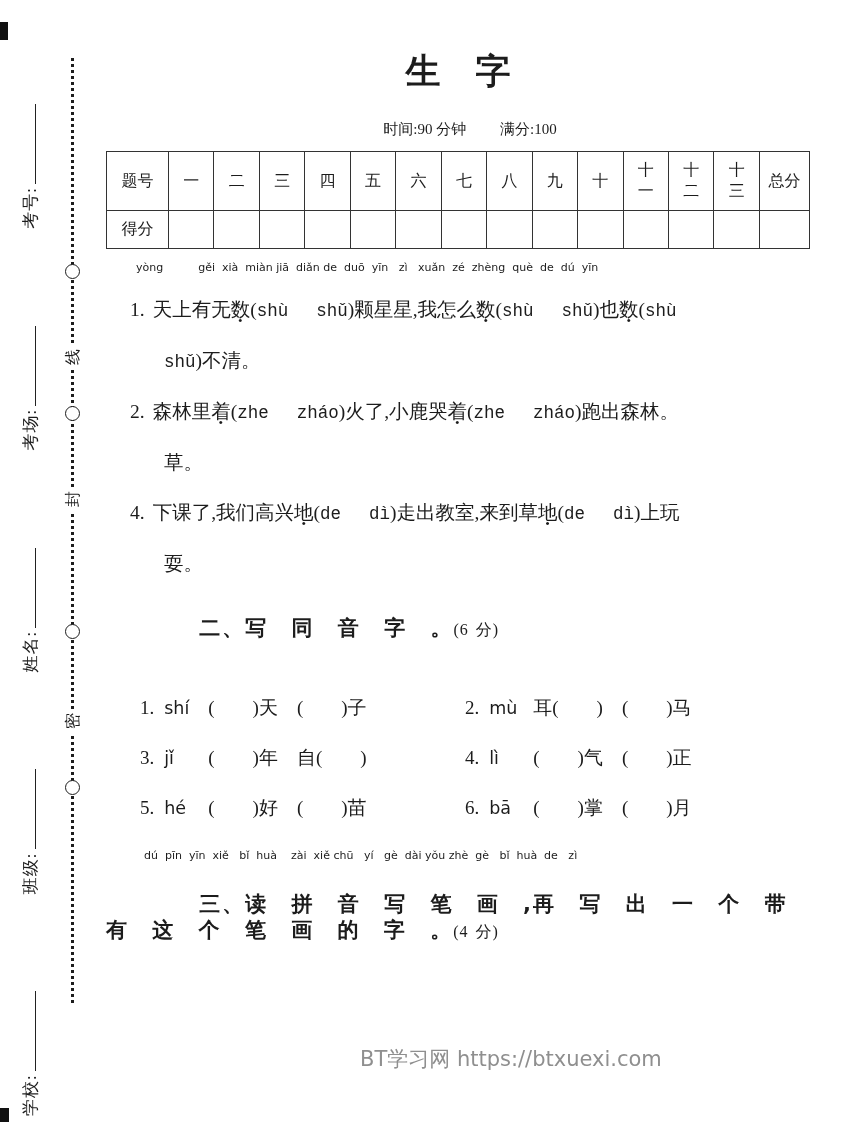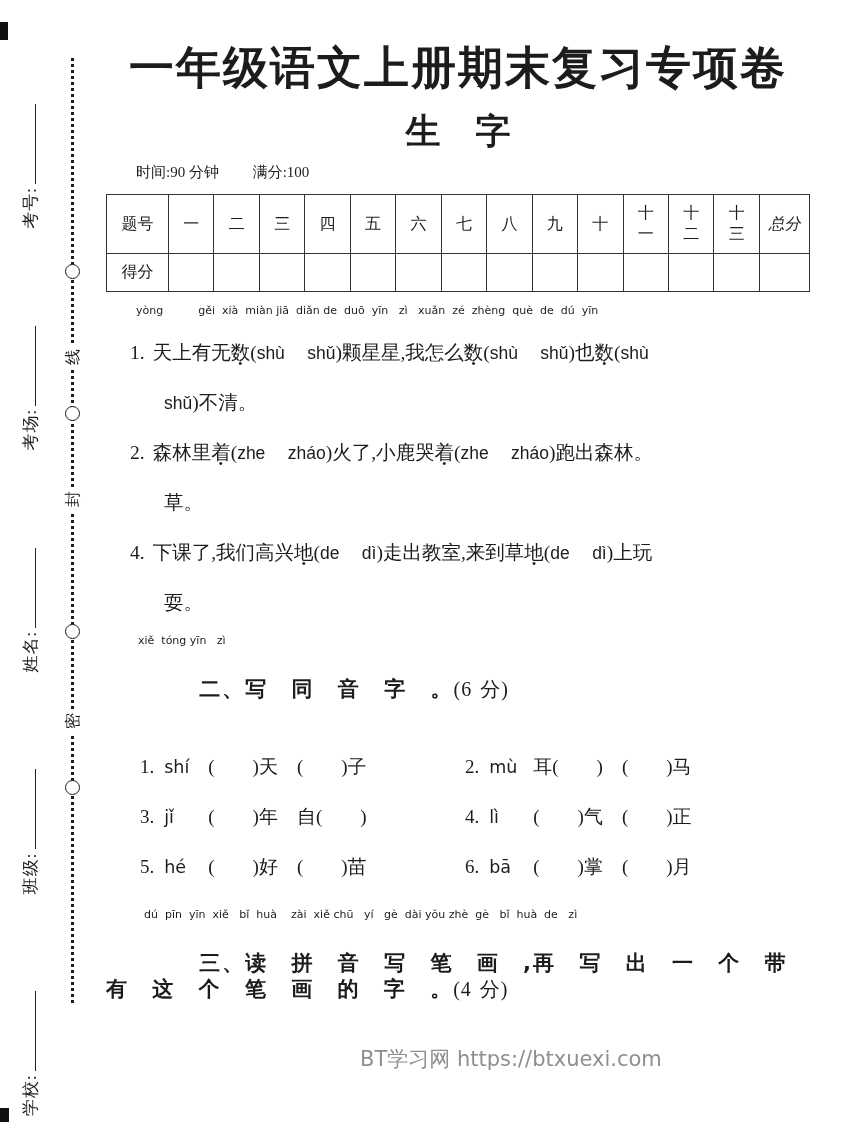--- a/index.html
+++ b/index.html
@@ -20,46 +20,46 @@
   .seal-char { position:absolute; left:61px; width:24px; height:26px; background:#fff; text-align:center;
                font-size:16px; line-height:26px; transform:rotate(-90deg); }
 
   .artifact { position:absolute; background:#111; }
 
   
   .main { position:absolute; left:106px; top:38px; width:704px; }
 
   .title { font-size:45px; font-weight:bold; text-align:center; letter-spacing:2px; line-height:60px; }
   .subtitle { font-size:35px; font-weight:bold; text-align:center; line-height:44px; margin-top:12px; }
-  .meta { text-align:left; font-size:15px; line-height:20px; margin-top:8px; padding-right:6px; }
+  .meta { text-align:center; font-size:15px; line-height:20px; margin-top:25px; padding-right:6px; }
   .meta span { margin-left:30px; }
 
   table.score { width:100%; border-collapse:collapse; margin-top:12px; table-layout:fixed; }
   table.score td { border:1.3px solid #333; height:31px; text-align:center; font-size:16px; padding:8px; }
   table.score td.rowlabel { width:62px; }
-  table.score td.lastcol { width:50px;font-style:italic; }
+  table.score td.lastcol { width:50px; }
 
   .pinyin { font-family:"DejaVu Sans","Liberation Sans",sans-serif; font-size:11px; line-height:18px;
             white-space:pre-wrap; margin-top:10px; }
   .pinyin.s1 { margin-left:30px; }
   .pinyin.s2 { margin-left:32px; margin-top:4px; }
   .pinyin.s3 { margin-left:38px; margin-top:14px; }
 
   .heading { font-family:"DejaVu Sans","Liberation Sans",sans-serif; font-weight:bold; font-size:21px;
              line-height:26px; letter-spacing:2px; word-spacing:14px; white-space:pre-wrap; }
-  .pts { font-family:"Liberation Serif","DejaVu Serif",serif; font-weight:normal; font-size:20px;
+  .pts { font-family:"Liberation Serif","DejaVu Serif",serif; font-weight:normal; font-size:16px;
          letter-spacing:1px; word-spacing:2px;text-align:center; }
   .pts-line { text-align:right; font-size:19px; line-height:24px; margin-top:16px; padding-right:16px; }
 
   .questions { margin-top:8px; }
   .q { padding-left:24px; }
   .qline { font-size:19.5px; line-height:50px; white-space:pre-wrap; }
   .qline.cont { padding-left:34px; }
   .qnum { margin-right:8px; }
-  .pin { font-family:Liberation Sans, sans-serif; font-size:17.5px; }
+  .pin { font-family:Liberation Mono, monospace; font-size:17.5px; }
   .dotted { position:relative; }
   .dotted::after { content:"•"; position:absolute; left:50%; transform:translateX(-50%);
                    bottom:-7px; font-size:13px; line-height:13px; }
 
   .s2grid { display:grid; grid-template-columns:325px auto; padding-left:34px; margin-top:14px; }
   .s2item { font-size:19px; line-height:49px; white-space:pre-wrap; }
   .s2num { margin-right:10px; }
   .s2pin { font-family:"DejaVu Sans","Liberation Sans",sans-serif; font-size:17.5px;
            display:inline-block; min-width:30px; margin-right:14px; }
 
@@ -84,21 +84,20 @@
     <div class="seal-circle" style="top: 264px;"></div>
     <div class="seal-circle" style="top: 406px;"></div>
     <div class="seal-circle" style="top: 624px;"></div>
     <div class="seal-circle" style="top: 780px;"></div>
     <div class="seal-char" style="top: 344px;">线</div>
     <div class="seal-char" style="top: 486px;">封</div>
     <div class="seal-char" style="top: 708px;">密</div>
   </div>
 
 <div class="main">
-  <div class="title">一年级语文上册期末复习专项卷</div>
   <div class="subtitle">生　字</div>
   <div class="meta">
     <span>时间:90 分钟</span>
     <span>满分:100</span>
   </div>
 
   <table class="score">
     <tbody>
       <tr>
           <td class="rowlabel">题号</td>
@@ -148,21 +147,20 @@
       </div>
       <div class="q">
         <div class="qline cont"><span>草。</span></div>
       </div>
       <div class="q">
         <div class="qline"><span class="qnum">4.</span><span>下课了,我们高兴</span><span class="dotted ">地</span><span>(</span><span class="pin">de　 dì</span><span>)走出教室,来到草</span><span class="dotted ">地</span><span>(</span><span class="pin">de　 dì</span><span>)上玩</span></div>
         <div class="qline cont"><span>耍。</span></div>
       </div>
     </div>
 
-  <div class="pinyin s2">xiě  tóng yīn   zì</div>
   <div class="heading">
     <span>二、写 同 音 字 。</span><span class="pts">(6 分)</span>
   </div>
   <div class="s2grid">
       <div class="s2item"><span class="s2num">1.</span><span class="s2pin">shí</span><span class="s2rest">(　　)天　(　　)子</span></div>
       <div class="s2item"><span class="s2num">2.</span><span class="s2pin">mù</span><span class="s2rest">耳(　　)　(　　)马</span></div>
       <div class="s2item"><span class="s2num">3.</span><span class="s2pin">jǐ</span><span class="s2rest">(　　)年　自(　　)</span></div>
       <div class="s2item"><span class="s2num">4.</span><span class="s2pin">lì</span><span class="s2rest">(　　)气　(　　)正</span></div>
       <div class="s2item"><span class="s2num">5.</span><span class="s2pin">hé</span><span class="s2rest">(　　)好　(　　)苗</span></div>
       <div class="s2item"><span class="s2num">6.</span><span class="s2pin">bā</span><span class="s2rest">(　　)掌　(　　)月</span></div>

